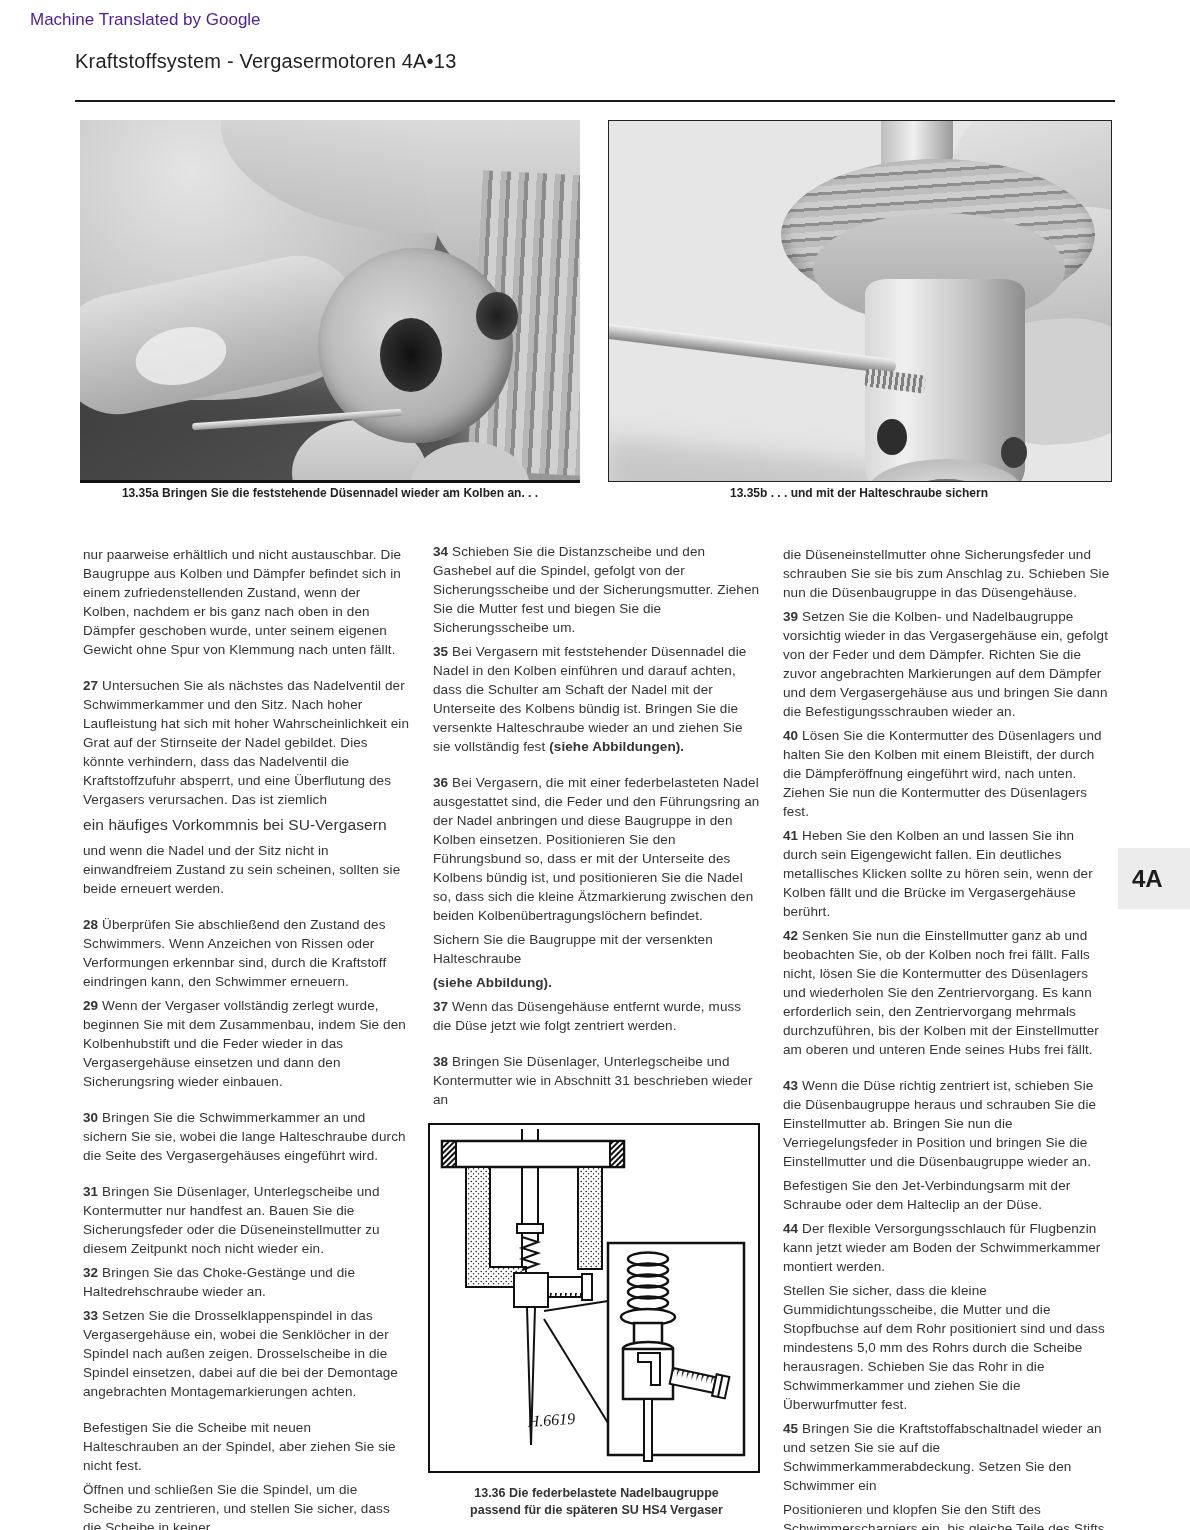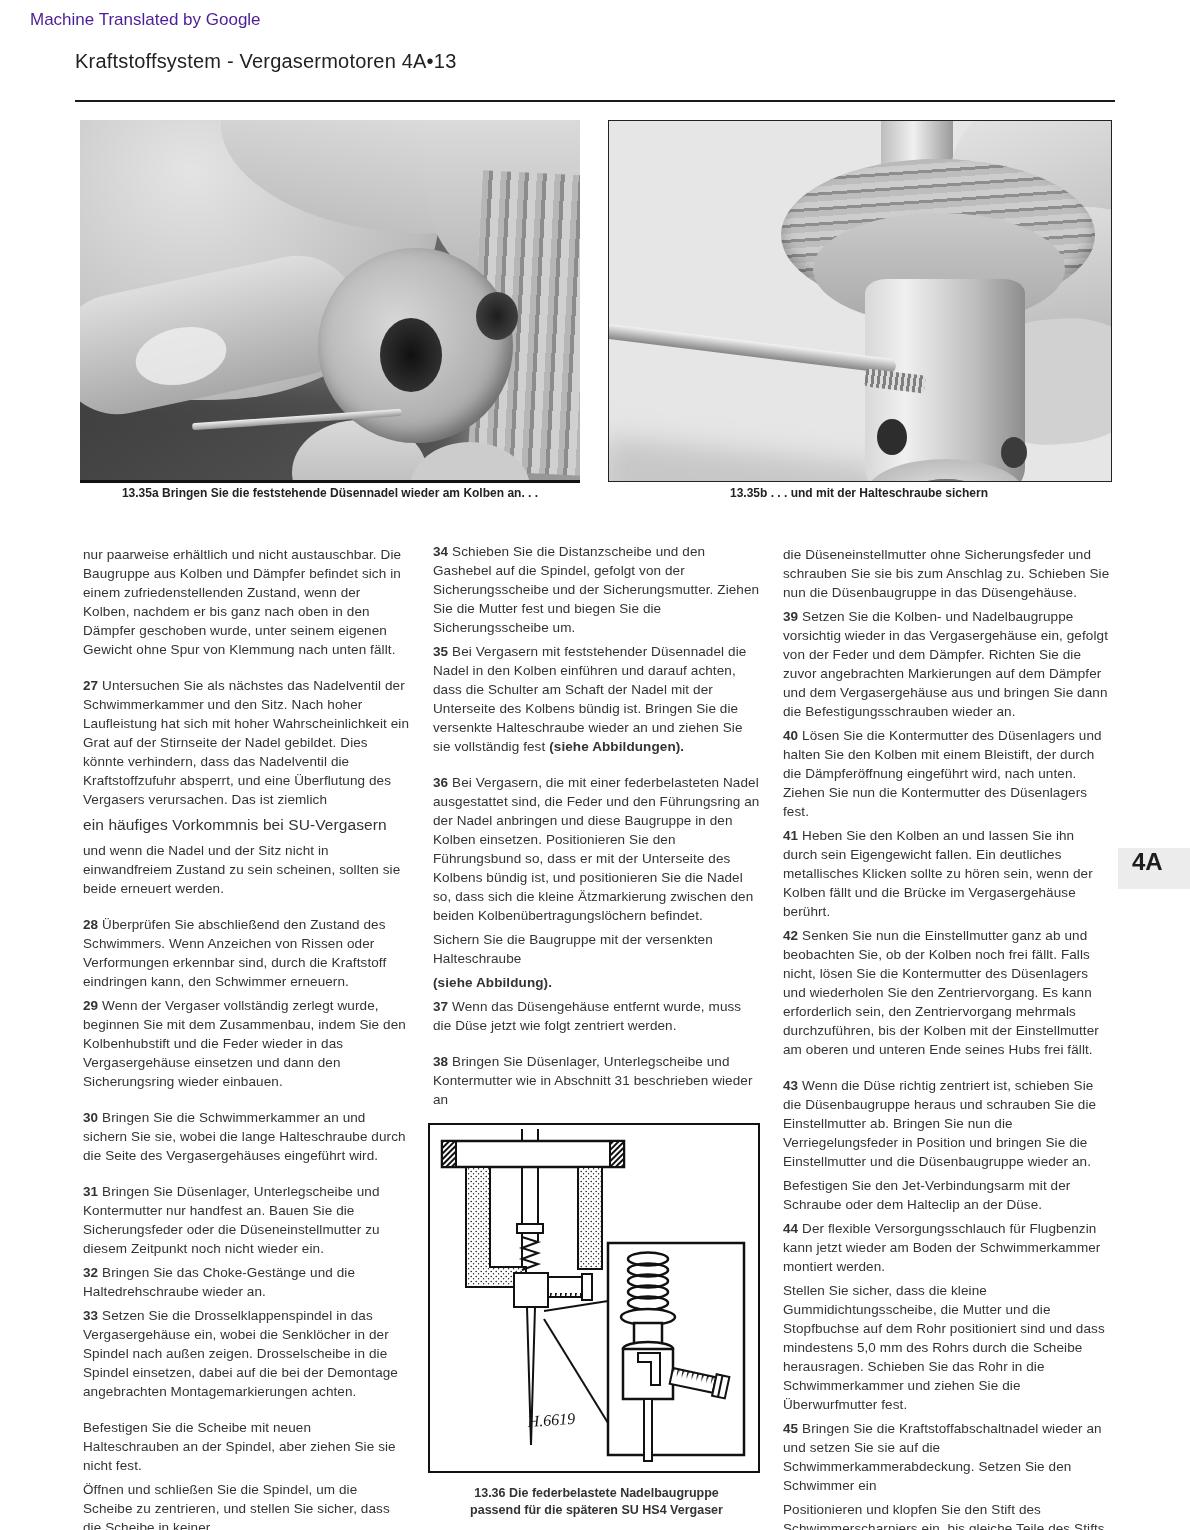--- a/index.html
+++ b/index.html
@@ -95,22 +95,22 @@
   .para { margin:5px; font-size:13.5px; line-height:19px; letter-spacing:0.1px; color:#333; }
   .para.gap { margin-top:17px; }
   .para.large { font-size:15.5px; line-height:22px; }
   .bold { font-weight:bold; }
 
   
   .figure-box { margin-top:14px; width:328px; height:346px; border:2px solid #111; background:#fff; }
   .figure-caption { margin-top:12px; text-align:center; font-size:12.5px; font-weight:bold; color:#333; line-height:17px; }
 
   
-  .tab-4a { left:1118px; top:848px; width:72px; height:41px; background:#ececec;
-    display:flex; align-items:flex-start; }
+  .tab-4a { left:1118px; top:848px; width:72px; height:61px; background:#ececec;
+    display:flex; align-items:center; }
   .tab-4a span { font-size:24px; font-weight:bold; color:#1d1d1d; padding-left:14px; }
 </style>
 </head>
 <body>
 
 <div class="abs machine-note">Machine Translated by Google</div>
 <div class="abs page-header">Kraftstoffsystem - Vergasermotoren 4A•13</div>
 <div class="abs header-rule"></div>
 
 <div class="abs photo photo-left">

